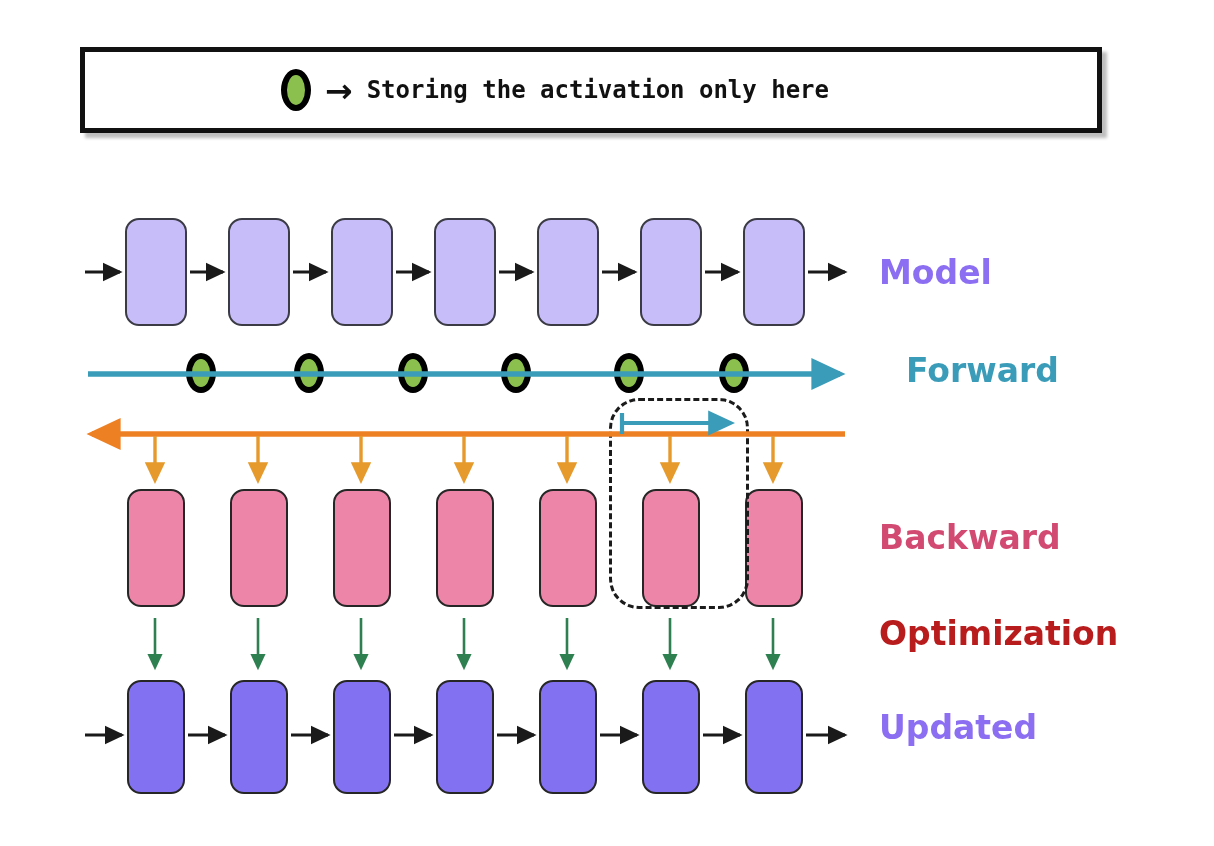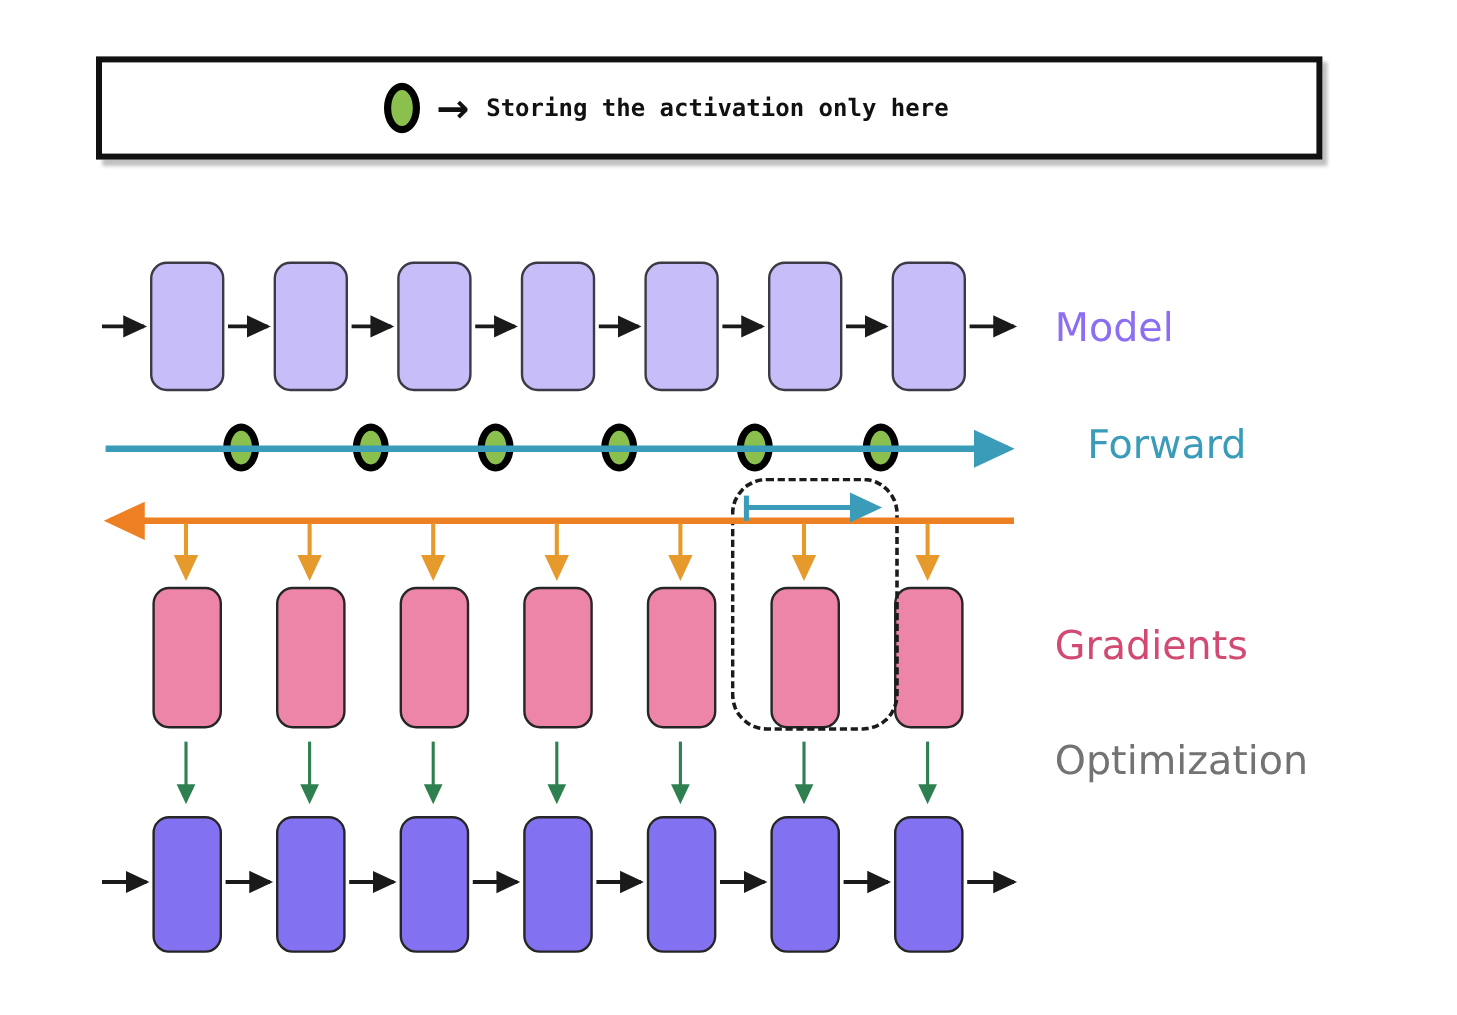--- a/index.html
+++ b/index.html
@@ -53,21 +53,21 @@
   }
   .legend-arrow {
     font-size: 33px;
     color: #111111;
     font-family: "DejaVu Sans", sans-serif;
     line-height: 1;
     font-weight: bold;
   }
   .legend-text {
     font-family: "DejaVu Sans Mono", monospace;
-    font-size: 20px;
+    font-size: 24px;
     font-weight: bold;
     color: #111111;
     letter-spacing: 0px;
     white-space: nowrap;
   }
 
   
   .block {
     position: absolute;
     border-radius: 14px;
@@ -76,21 +76,21 @@
   }
   .block.model   { background: #c7bdf8; }
   .block.grad    { background: #ed85a8; border-color: #262626; }
   .block.updated { background: #8271f0; border-color: #262626; }
 
   
   .row-label {
     position: absolute;
     font-family: "DejaVu Sans", sans-serif;
     font-size: 33px;
-    font-weight: 400;
+    font-weight: 700;
     white-space: nowrap;
     line-height: 1;
   }
 
   
   #overlay {
     position: absolute;
     left: 0; top: 0;
     width: 1214px;
     height: 846px;
@@ -158,22 +158,23 @@
   <div class="act-ellipse" style="left:294px; top:353px;"></div>
   <div class="act-ellipse" style="left:398px; top:353px;"></div>
   <div class="act-ellipse" style="left:501px; top:353px;"></div>
   <div class="act-ellipse" style="left:614px; top:353px;"></div>
   <div class="act-ellipse" style="left:719px; top:353px;"></div>
 
   <div class="dash-region" style="left:609px; top:398px; width:140px; height:211px;"></div>
 
   <div class="row-label" style="left:879px; top:256px; color:#8b6ef2;">Model</div>
   <div class="row-label" style="left:906px; top:354px; color:#3a9cb8;">Forward</div>
-  <div class="row-label" style="left:879px; top:521px; color:#d24a71;">Gradients</div>
-  <div class="row-label" style="left:879px; top:617px; color:#737373;">Optimization</div>
+  <div class="row-label" style="left:879px; top:521px; color:#d24a71;">Backward</div>
+  <div class="row-label" style="left:879px; top:617px; color:#b91c1c;">Optimization</div>
+  <div class="row-label" style="left:879px; top:711px; color:#8b6ef2;">Updated</div>
 
   <svg id="overlay" viewBox="0 0 1214 846">
     <defs>
       <marker id="mk-black" markerWidth="7" markerHeight="7" refX="5.4" refY="3.2" orient="auto">
         <path d="M0,0.3 L6.2,3.2 L0,6.1 Z" fill="#1a1a1a"></path>
       </marker>
       <marker id="mk-teal" markerWidth="7" markerHeight="7" refX="5.2" refY="3.2" orient="auto">
         <path d="M0,0.3 L6.2,3.2 L0,6.1 Z" fill="#3a9cb8"></path>
       </marker>
       <marker id="mk-teal-sm" markerWidth="7.5" markerHeight="7.5" refX="5.2" refY="3.4" orient="auto">

